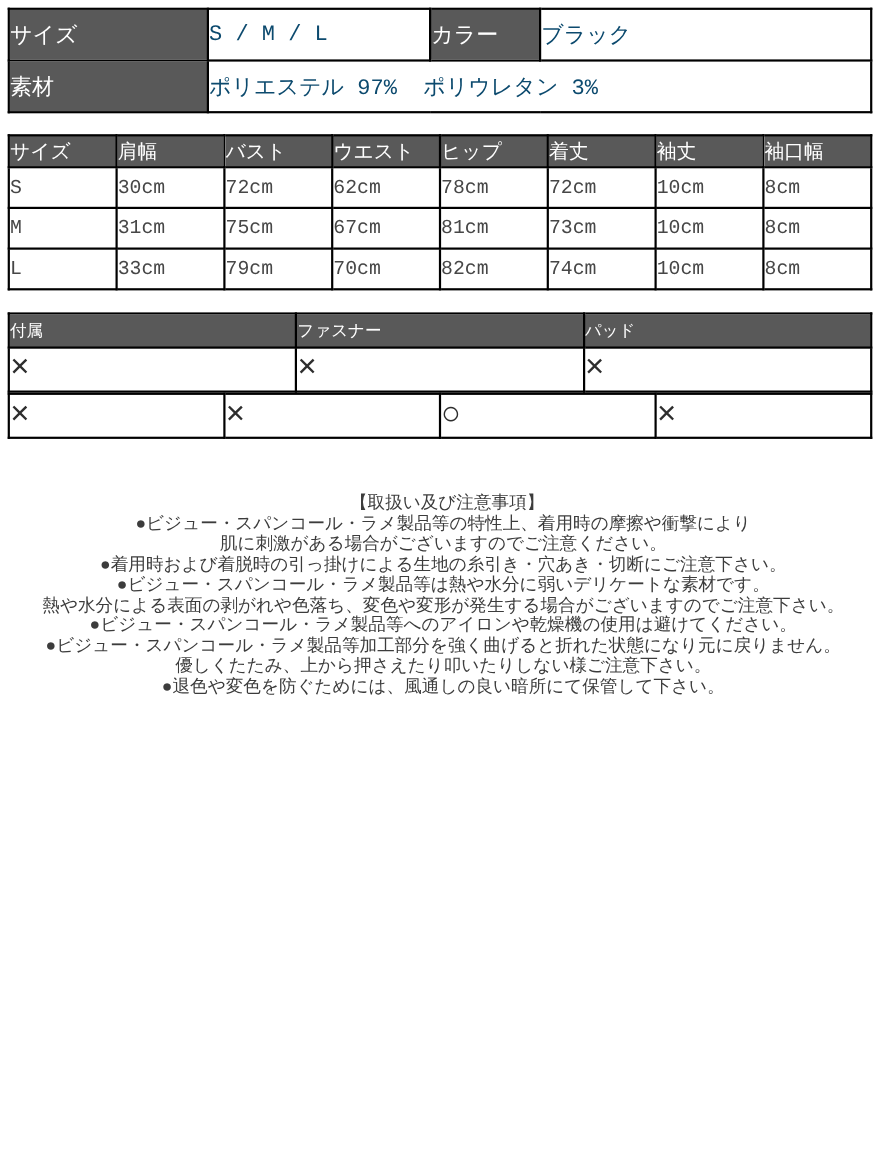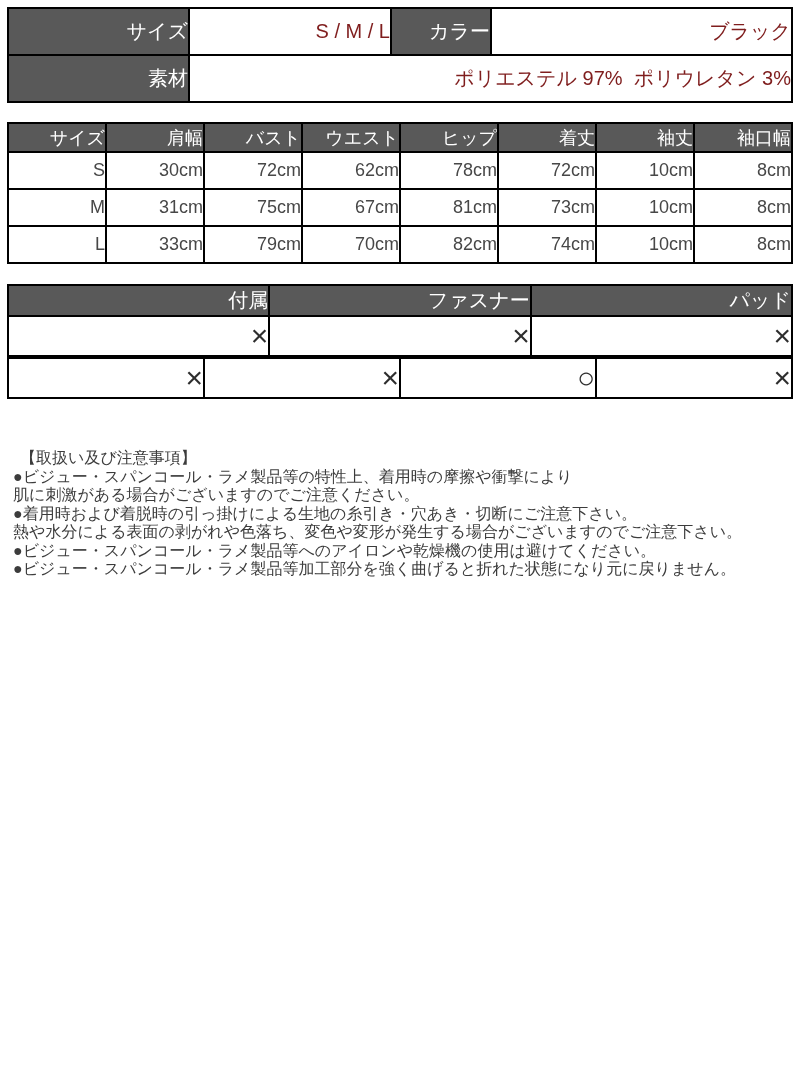--- a/index.html
+++ b/index.html
@@ -18,58 +18,59 @@
     padding: 7px 7px 0 7px;
     width: 786px;
   }
   table {
     border-collapse: collapse;
     width: 786px;
     table-layout: fixed;
   }
   th, td {
     border: 2px solid #000000;
-    text-align: right;
+    text-align: left;
     vertical-align: middle;
     padding: 0;
     overflow: hidden;
+    font-family: Liberation Mono, monospace;
   }
   .hdr {
     background: #595959;
     color: #ffffff;
     font-weight: normal;
   }
 
   
   .t1 th, .t1 td { height: 45px; font-size: 20px; }
   .t1 .c1 { width: 179px; }
   .t1 .c2 { width: 200px; }
   .t1 .c3 { width: 98px;  }
-  .t1 td  { color: #7f1d1d; }
+  .t1 td  { color: #0c4a6e; }
   .pre { white-space: pre; margin-left: 16px; }
 
   
   .t2 { margin-top: 19px; }
   .t2 th { height: 27px; font-size: 18px; }
   .t2 td { height: 35px; font-size: 18px; color: #474747; }
 
   
   .t3 { margin-top: 20px; }
-  .t3 th, .t4 th { height: 29px; font-size: 20px; }
+  .t3 th, .t4 th { height: 29px; font-size: 15px; }
   .t3 td, .t4 td { height: 38px; }
   .sym { font-size: 30px; line-height: 1; color: #2e2e2e; }
 
   
   .notes {
     margin-top: 50px;
     font-size: 16px;
     line-height: 18.5px;
     color: #3c3c3c;
   }
-  .nt { padding-left: 6px; white-space: nowrap; }
+  .nt { padding-left: 6px; white-space: nowrap; text-align: center; }
   .nt.title { padding-left: 13px; }
 </style>
 </head>
 <body>
 
 <div class="page">
 
   <table class="t1">
     <tbody>
         <tr>
@@ -154,18 +155,21 @@
       <td class="sym">×</td>
     </tr>
   </tbody>
     </table>
 
   <div class="notes">
     <div class="nt title">【取扱い及び注意事項】</div>
     <div class="nt">●ビジュー・スパンコール・ラメ製品等の特性上、着用時の摩擦や衝撃により</div>
     <div class="nt">肌に刺激がある場合がございますのでご注意ください。</div>
     <div class="nt">●着用時および着脱時の引っ掛けによる生地の糸引き・穴あき・切断にご注意下さい。</div>
+    <div class="nt">●ビジュー・スパンコール・ラメ製品等は熱や水分に弱いデリケートな素材です。</div>
     <div class="nt">熱や水分による表面の剥がれや色落ち、変色や変形が発生する場合がございますのでご注意下さい。</div>
     <div class="nt">●ビジュー・スパンコール・ラメ製品等へのアイロンや乾燥機の使用は避けてください。</div>
     <div class="nt">●ビジュー・スパンコール・ラメ製品等加工部分を強く曲げると折れた状態になり元に戻りません。</div>
+    <div class="nt">優しくたたみ、上から押さえたり叩いたりしない様ご注意下さい。</div>
+    <div class="nt">●退色や変色を防ぐためには、風通しの良い暗所にて保管して下さい。</div>
   </div>
 
 </div>
 
 </body></html>

